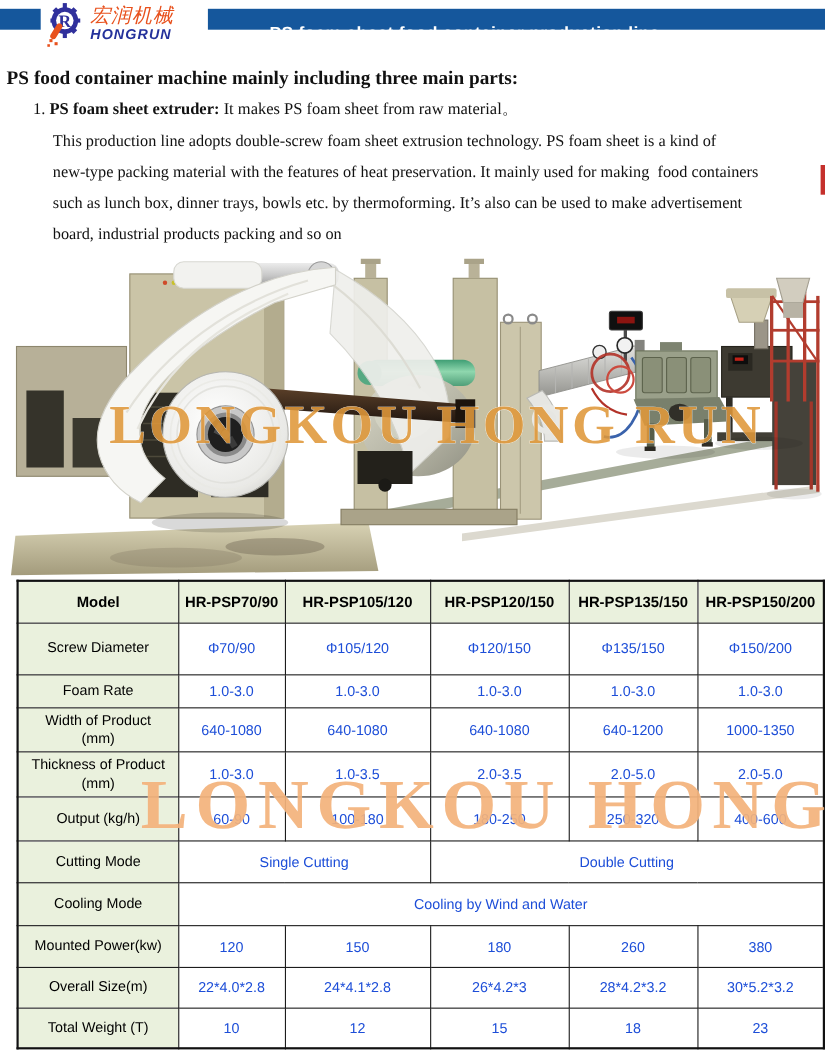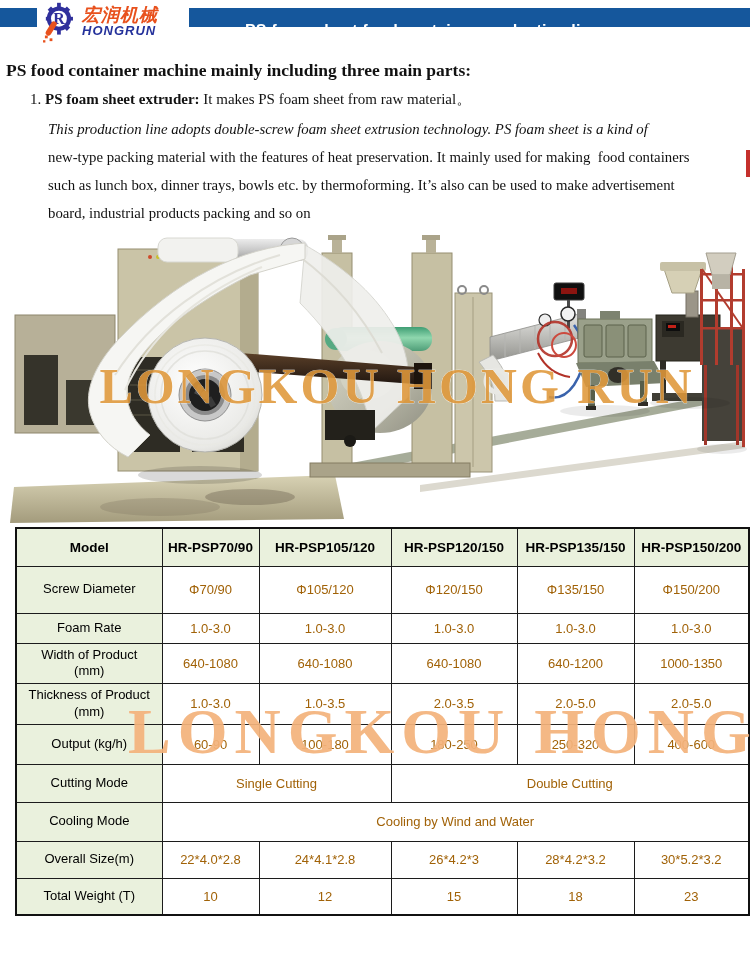--- a/index.html
+++ b/index.html
@@ -14,55 +14,55 @@
     position:absolute; left:245px; top:8px; height:29px; line-height:29px;
     font-family:"Liberation Sans", sans-serif; font-weight:bold; font-size:16px;
     color:#ffffff; white-space:pre; letter-spacing:0.2px;
   }
   .logo-panel {
     position:absolute; top:0; left:37px; width:152px; height:43px; background:#ffffff;
     display:flex; align-items:center; gap:3px;
   }
   .logo-text { display:flex; flex-direction:column; justify-content:center; }
   .logo-cn {
-    font-family:"DejaVu Sans", sans-serif; font-weight:bold; font-style:italic;
+    font-family:"DejaVu Sans", sans-serif; font-weight:normal; font-style:italic;
     font-size:18px; line-height:19px; color:#e8511d; letter-spacing:1px;
     text-shadow:0 0 1px #fff;
   }
   .logo-en {
     font-family:"Liberation Sans", sans-serif; font-weight:bold; font-style:italic;
     font-size:13px; line-height:14px; color:#24319b; letter-spacing:1px;
   }
   
   .heading {
     position:absolute; left:6px; top:60px; white-space:pre;
     font-weight:bold; font-size:17.5px;
   }
   .list-line { position:absolute; left:30px; top:90px; white-space:pre; font-size:15px; }
   .list-line b { font-weight:bold; }
   .para-line { position:absolute; left:48px; white-space:pre; font-size:14.8px; }
-  .p0 { top:121px;font-style:italic; } .p1 { top:149px; } .p2 { top:177px; } .p3 { top:205px; }
+  .p0 { top:121px; } .p1 { top:149px; } .p2 { top:177px; } .p3 { top:205px; }
   .red-edge { position:absolute; right:0; top:150px; width:4px; height:27px; background:#c5302c; }
   
   .photo-wrap { position:absolute; left:0; top:235px; width:750px; height:290px; }
   
   .spec-table {
     position:absolute; left:15px; top:527px; width:733px;
     border-collapse:collapse; table-layout:fixed;
     font-family:"Liberation Sans", sans-serif;
     border:2.5px solid #111;
   }
   .spec-table td, .spec-table th {
     border:1.8px solid #1c1c1c; text-align:center; vertical-align:middle;
     padding:1px 3px; overflow:hidden;
   }
   .spec-table th { background:#eaf1dd; font-weight:bold; font-size:13.5px; color:#000; }
   .label-cell { background:#eaf1dd; font-weight:normal; font-size:13px; color:#000;
     line-height:1.25; }
-  .val { background:#fff; font-weight:normal; font-size:13px; color:#a16207; }
+  .val { background:#fff; font-weight:normal; font-size:13px; color:#1d4ed8; }
   .tbl-watermark {
     position:absolute; left:128px; top:700px; white-space:pre; pointer-events:none;
     font-family:"Liberation Serif", serif; font-weight:bold; font-size:64px;
     letter-spacing:7px; line-height:1; color:rgba(242,168,106,0.82);
     text-shadow:0 0 1px rgba(255,255,255,0.6);
   }
 </style>
 </head>
 <body>
 
@@ -352,20 +352,28 @@
       </tr>
       <tr style="height:38px">
         <td class="label-cell">Cutting Mode</td>
         <td class="val" colspan="2">Single Cutting</td>
         <td class="val" colspan="3">Double Cutting</td>
       </tr>
       <tr style="height:39px">
         <td class="label-cell">Cooling Mode</td>
         <td class="val" colspan="5">Cooling by Wind and Water</td>
       </tr>
+      <tr style="height:38px">
+        <td class="label-cell">Mounted Power(kw)</td>
+        <td class="val">120</td>
+        <td class="val">150</td>
+        <td class="val">180</td>
+        <td class="val">260</td>
+        <td class="val">380</td>
+      </tr>
       <tr style="height:37px">
         <td class="label-cell">Overall Size(m)</td>
         <td class="val">22*4.0*2.8</td>
         <td class="val">24*4.1*2.8</td>
         <td class="val">26*4.2*3</td>
         <td class="val">28*4.2*3.2</td>
         <td class="val">30*5.2*3.2</td>
       </tr>
       <tr style="height:37px">
         <td class="label-cell">Total Weight (T)</td>

